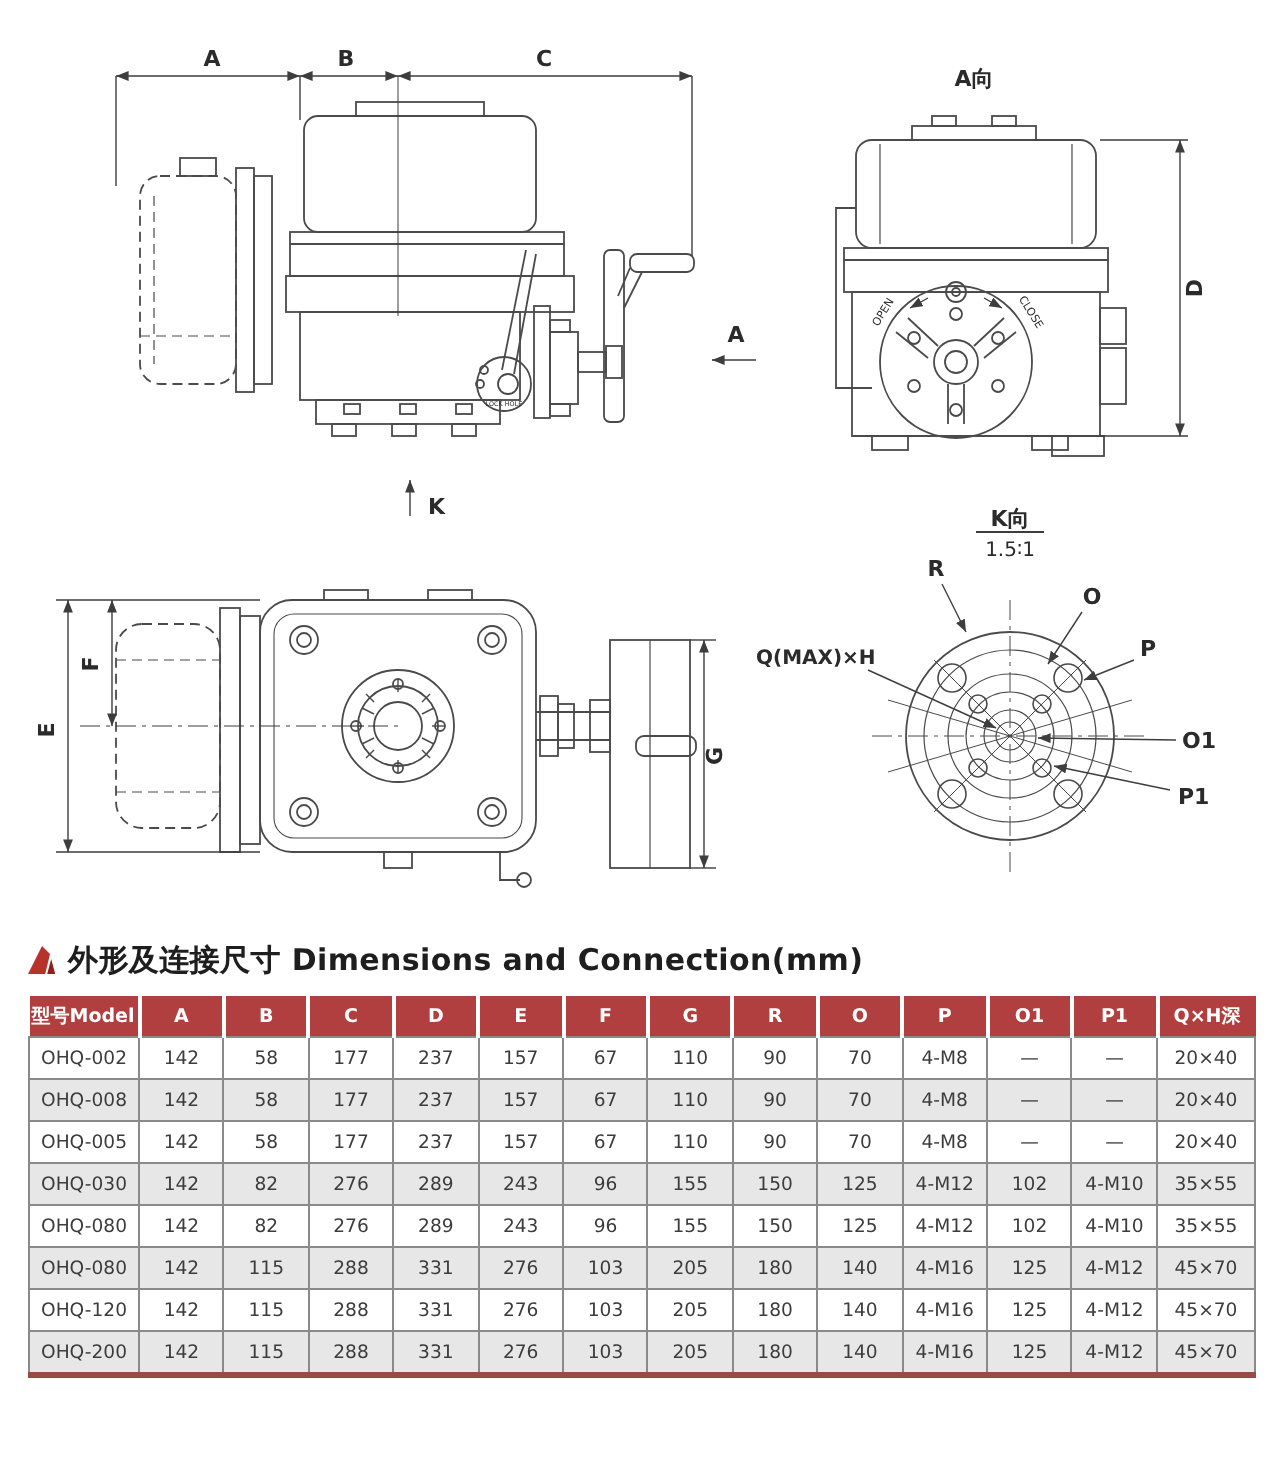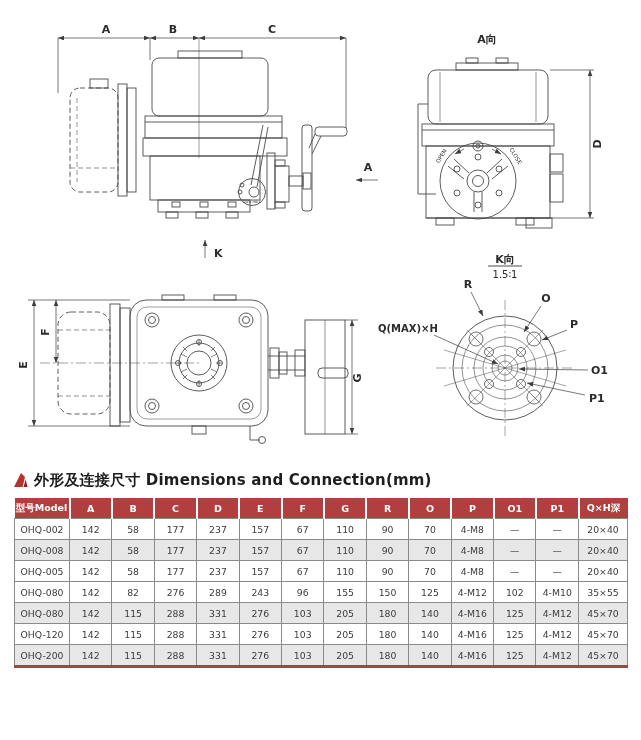--- a/index.html
+++ b/index.html
@@ -360,36 +360,52 @@
           <td>157</td>
           <td>67</td>
           <td>110</td>
           <td>90</td>
           <td>70</td>
           <td>4-M8</td>
           <td>—</td>
           <td>—</td>
           <td>20×40</td>
         </tr>
-        <tr>
-          <td>OHQ-080</td>
+        <tr class="alt">
+          <td>OHQ-030</td>
           <td>142</td>
           <td>82</td>
           <td>276</td>
           <td>289</td>
           <td>243</td>
           <td>96</td>
           <td>155</td>
           <td>150</td>
           <td>125</td>
           <td>4-M12</td>
           <td>102</td>
           <td>4-M10</td>
           <td>35×55</td>
         </tr>
+        <tr>
+          <td>OHQ-080</td>
+          <td>142</td>
+          <td>82</td>
+          <td>276</td>
+          <td>289</td>
+          <td>243</td>
+          <td>96</td>
+          <td>155</td>
+          <td>150</td>
+          <td>125</td>
+          <td>4-M12</td>
+          <td>102</td>
+          <td>4-M10</td>
+          <td>35×55</td>
+        </tr>
         <tr class="alt">
           <td>OHQ-080</td>
           <td>142</td>
           <td>115</td>
           <td>288</td>
           <td>331</td>
           <td>276</td>
           <td>103</td>
           <td>205</td>
           <td>180</td>

